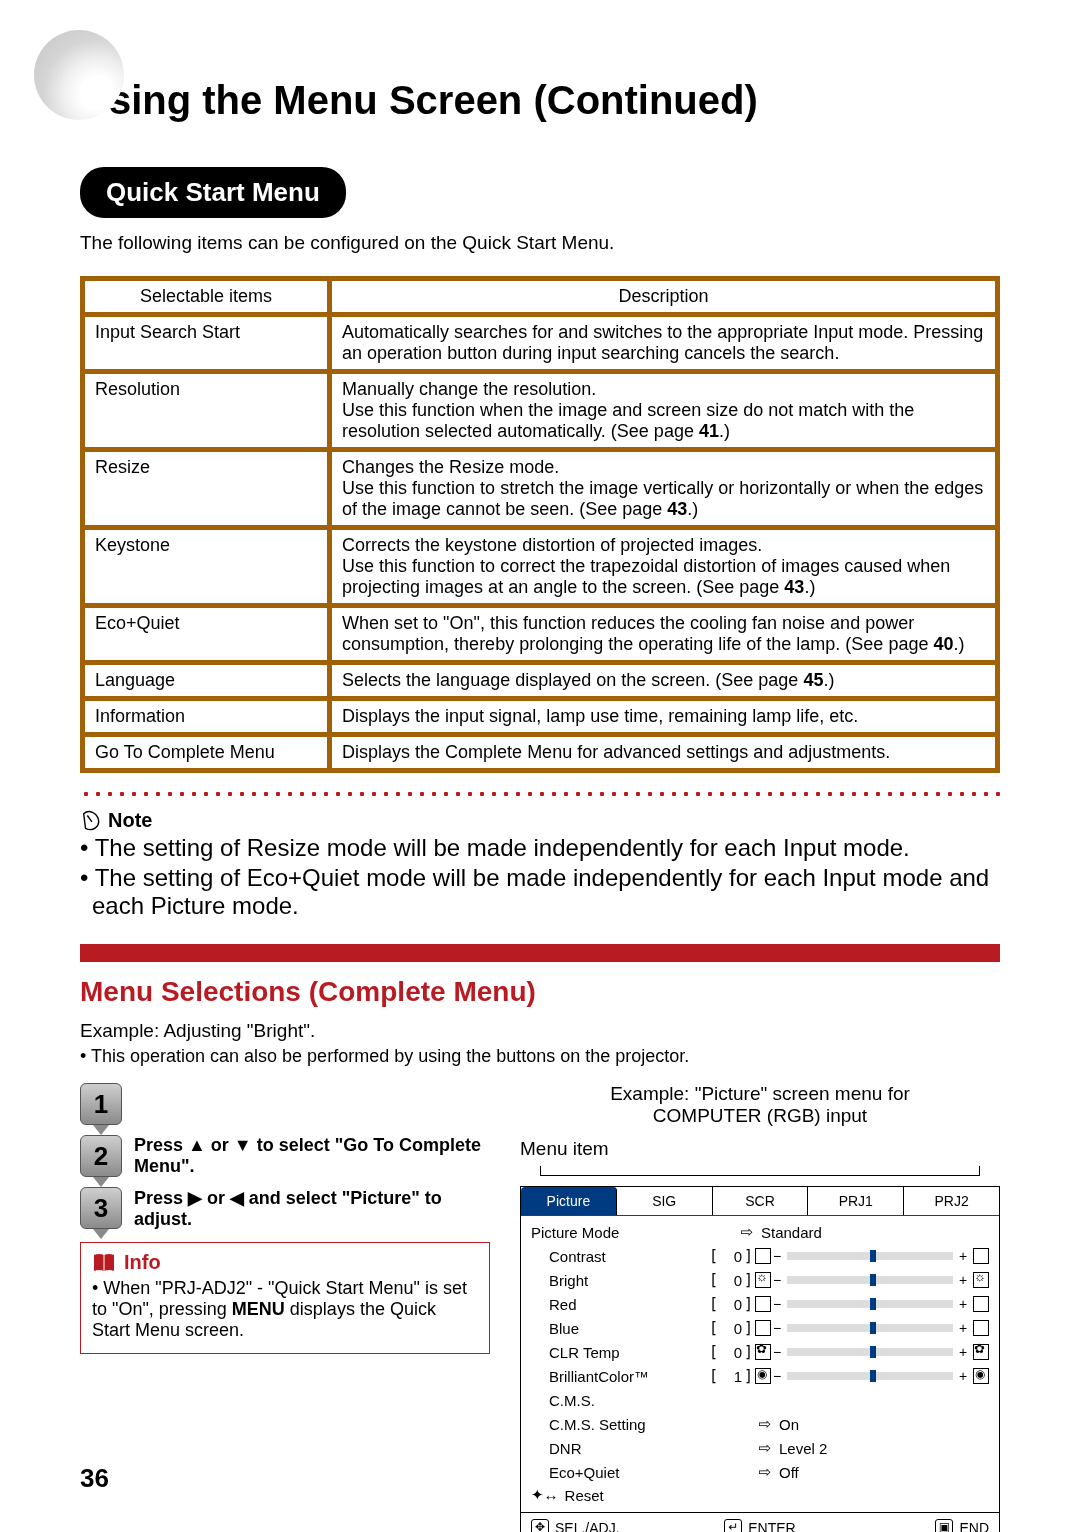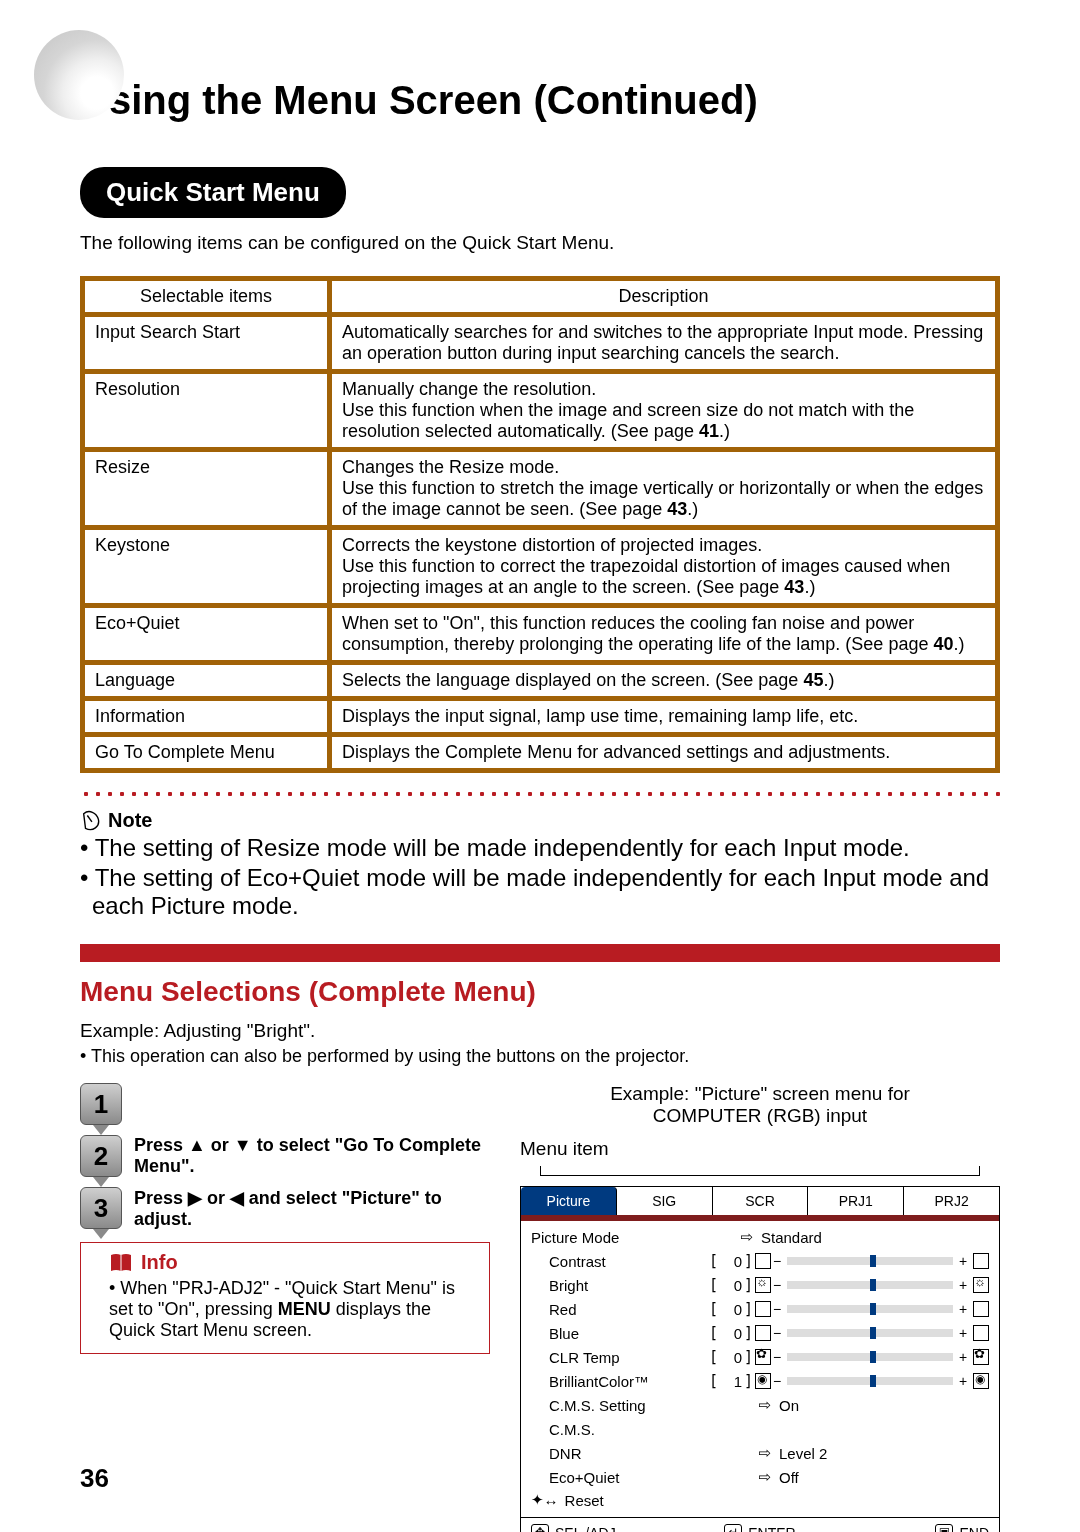--- a/index.html
+++ b/index.html
@@ -154,21 +154,21 @@
   }
   .step-body {
     flex: 1;
     font-size: 18px;
   }
   .step-body b {
     font-weight: bold;
   }
   .info-box {
     border: 1px solid #b81c22;
-    padding: 8px 12px 12px 28px;
+    padding: 8px 12px 12px 11px;
     margin-top: 12px;
     font-size: 18px;
   }
   .info-head {
     display: flex;
     align-items: center;
     gap: 8px;
     color: #b81c22;
     font-weight: bold;
     font-size: 20px;
@@ -219,21 +219,21 @@
   .pointer-line::after{right:0}
   .osd {
     border: 1px solid #000;
     background: #fff;
     font-size: 15px;
     width: 100%;
     box-sizing: border-box;
   }
   .osd .tabs {
     display: flex;
-    border-bottom: 6px solid #7f1d1d;
+    border-bottom: 1px solid #7f1d1d;
   }
   .osd .tab {
     flex:1;
     text-align: center;
     padding: 6px 0;
     border-right: 1px solid #000;
     font-size: 14px;
   }
   .osd .tab:last-child{border-right:none}
   .osd .tab.active {
@@ -580,28 +580,28 @@
                   <div class="track">
                     <div class="thumb"></div>
                   </div>
                   <span class="plus">+</span>
                   <span class="iconbox circle"></span>
                 </div>
               </div>
             </div>
           <div id="osd-simple">
               <div class="osd-row">
+                <div class="osd-label indent">C.M.S.</div>
+                <div style="flex:0 0 92px"></div>
+                <div style="flex:1"></div>
+              </div>
+              <div class="osd-row">
                 <div class="osd-label indent">C.M.S. Setting</div>
                 <div class="arrow-right"></div>
                 <div style="flex:1">On</div>
-              </div>
-              <div class="osd-row">
-                <div class="osd-label indent">C.M.S.</div>
-                <div style="flex:0 0 92px"></div>
-                <div style="flex:1"></div>
               </div>
               <div class="osd-row">
                 <div class="osd-label indent">DNR</div>
                 <div class="arrow-right"></div>
                 <div style="flex:1">Level 2</div>
               </div>
               <div class="osd-row">
                 <div class="osd-label indent">Eco+Quiet</div>
                 <div class="arrow-right"></div>
                 <div style="flex:1">Off</div>

